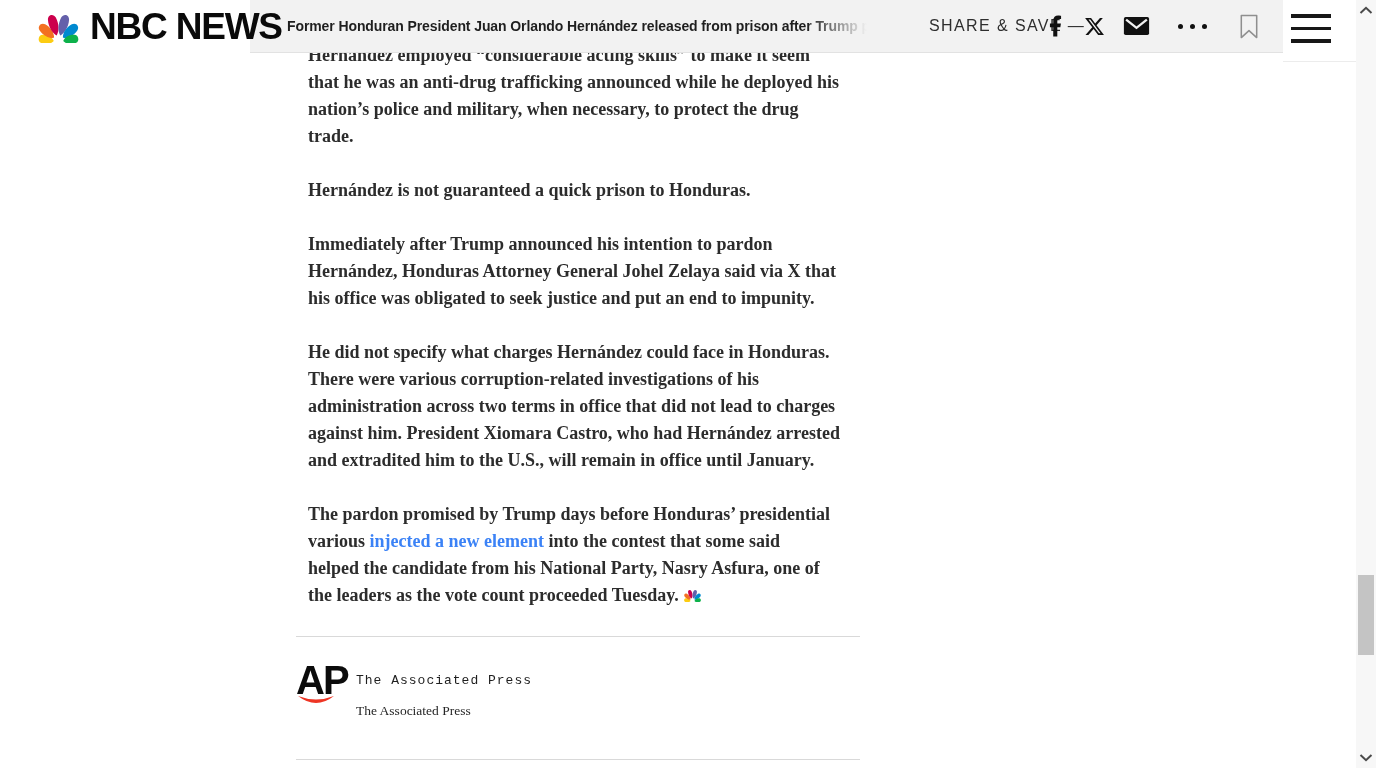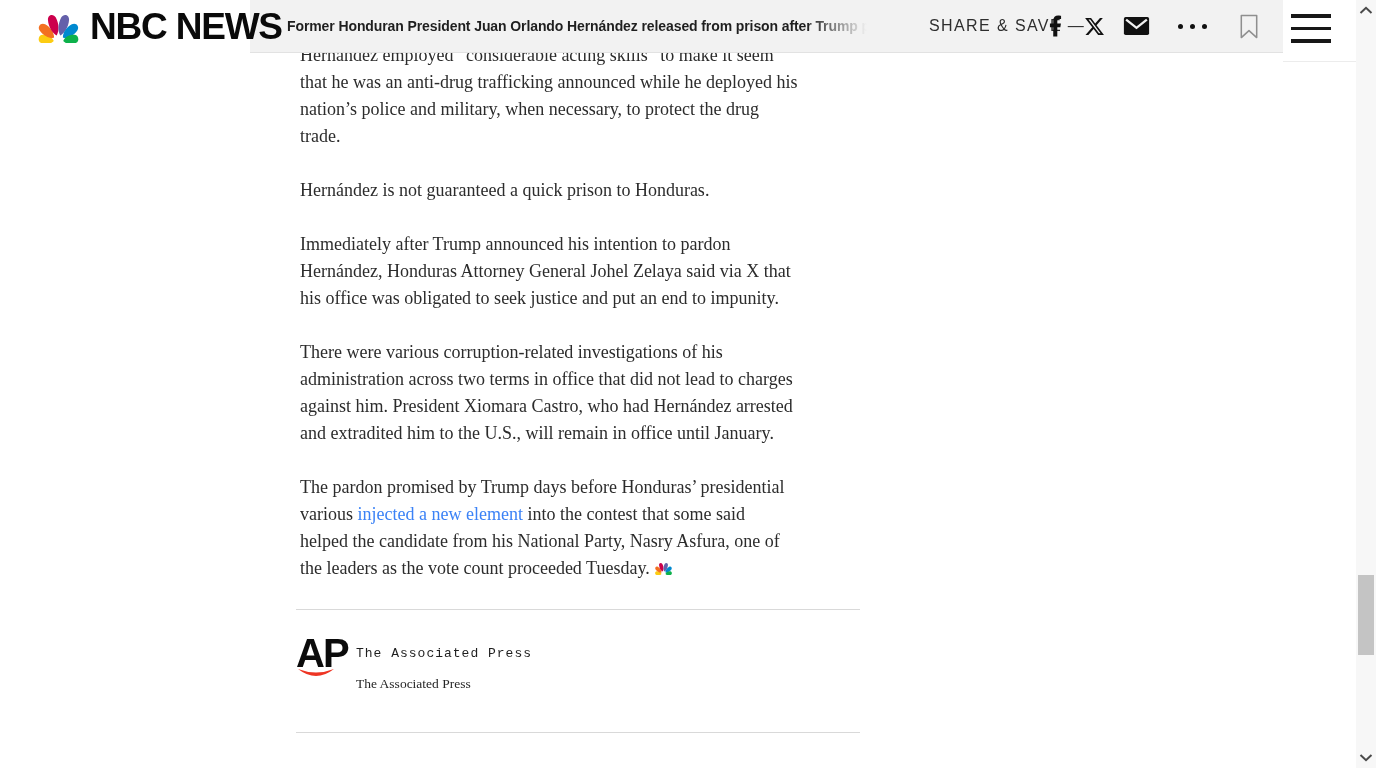--- a/index.html
+++ b/index.html
@@ -11,21 +11,21 @@
   }
   .page { position: relative; width: 1376px; height: 768px; }
 
   
   .article {
     position: absolute; left: 296px; top: 42px; width: 564px;
     font-family: "Liberation Serif", serif;
     font-size: 18px; line-height: 27px; color: #2c2c2c;
     z-index: 1;
   }
-  .article p { margin: 0 0 27px 4px; }
+  .article p { margin: 0 0 27px 12px; font-weight: bold; }
   .pline { white-space: nowrap; }
   .body-link { color: #3b82f6; text-decoration: none; cursor: pointer; }
   .peacock-inline { width: 19px; height: 14px; vertical-align: -1px; margin-left: 4px; }
 
   .divider { border: none; border-top: 1px solid #d9d9d9; margin: 0; }
   .divider-top { margin-top: 12px; }
   .divider-bottom { margin-top: 41px; }
 
   
   .byline { display: flex; padding-top: 29px; }
@@ -144,20 +144,21 @@
       <span class="pline" style="display:block">Hernández is not guaranteed a quick prison to Honduras.</span>
     </p>
 
     <p>
       <span class="pline" style="display:block">Immediately after Trump announced his intention to pardon</span>
       <span class="pline" style="display:block">Hernández, Honduras Attorney General Johel Zelaya said via X that</span>
       <span class="pline" style="display:block">his office was obligated to seek justice and put an end to impunity.</span>
     </p>
 
     <p>
+      <span class="pline" style="display:block">He did not specify what charges Hernández could face in Honduras.</span>
       <span class="pline" style="display:block">There were various corruption-related investigations of his</span>
       <span class="pline" style="display:block">administration across two terms in office that did not lead to charges</span>
       <span class="pline" style="display:block">against him. President Xiomara Castro, who had Hernández arrested</span>
       <span class="pline" style="display:block">and extradited him to the U.S., will remain in office until January.</span>
     </p>
 
     <p>
       <span class="pline" style="display:block">The pardon promised by Trump days before Honduras’ presidential</span>
       <span class="pline" style="display:block"><span>various </span><a class="body-link">injected a new element</a><span> into the contest that some said</span></span>
       <span class="pline" style="display:block">helped the candidate from his National Party, Nasry Asfura, one of</span>

